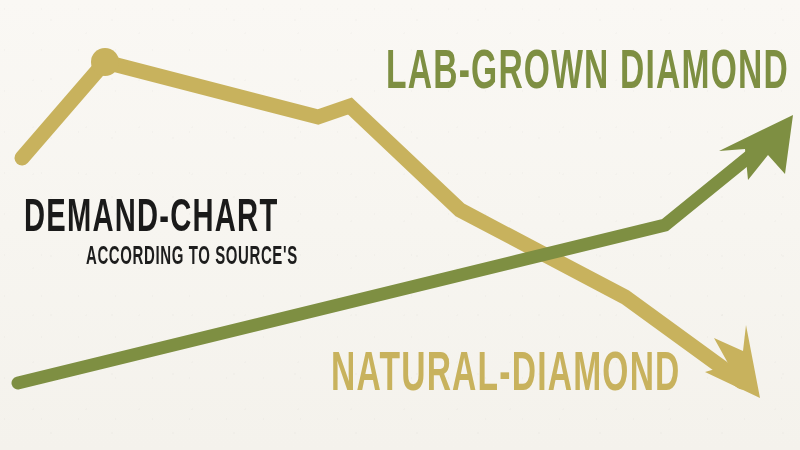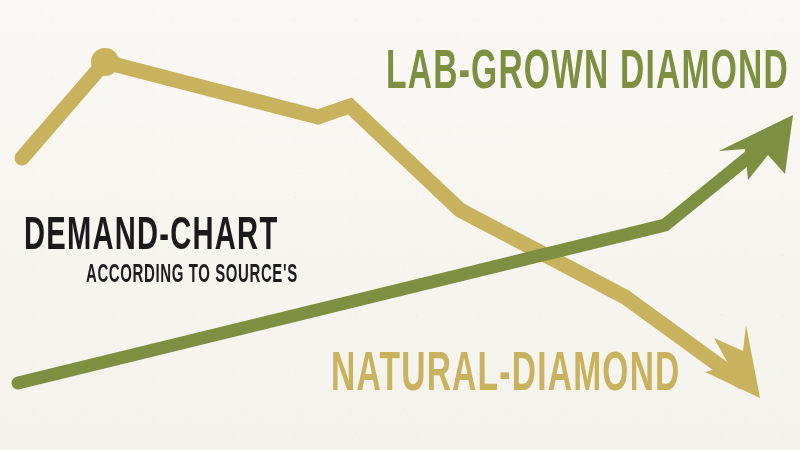--- a/index.html
+++ b/index.html
@@ -37,21 +37,21 @@
   
   .cond {
     display: block;
     transform-origin: left center;
     white-space: nowrap;
     text-transform: uppercase;
   }
 
   #title-block {
     left: 24px;
-    top: 209px;
+    top: 191px;
   }
   #title-text {
     font-size: 47px;
     font-weight: 700;
     letter-spacing: 2px;
     color: #1a1a1a;
     transform: scaleX(0.62);
     line-height: 1.02;
   }
   #subtitle-text {

